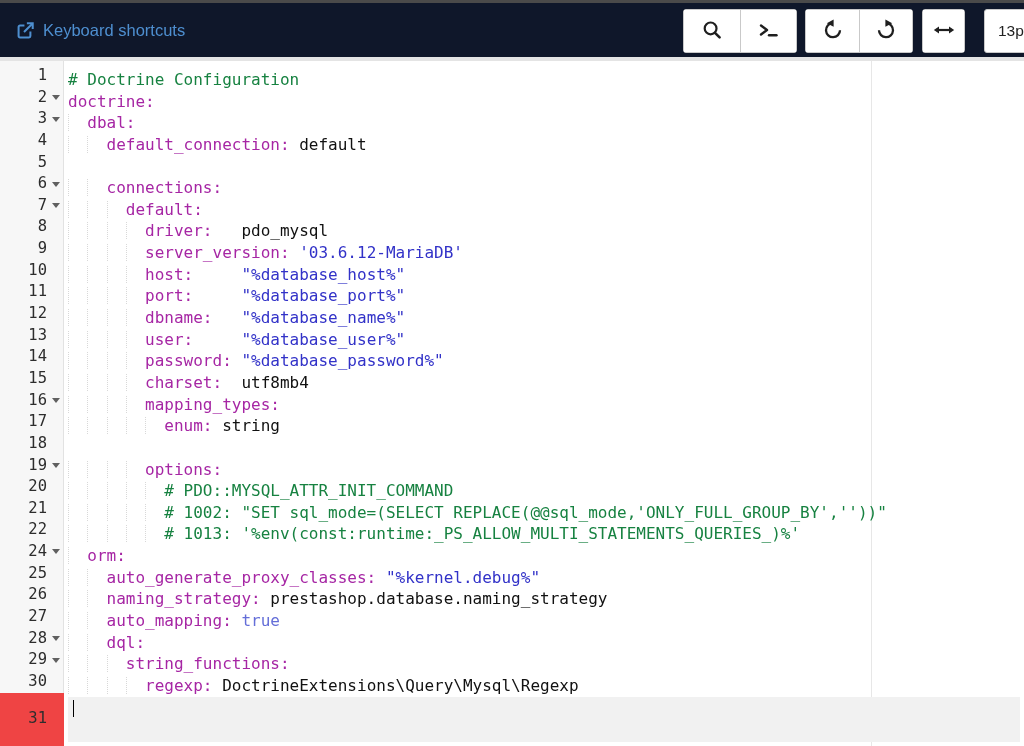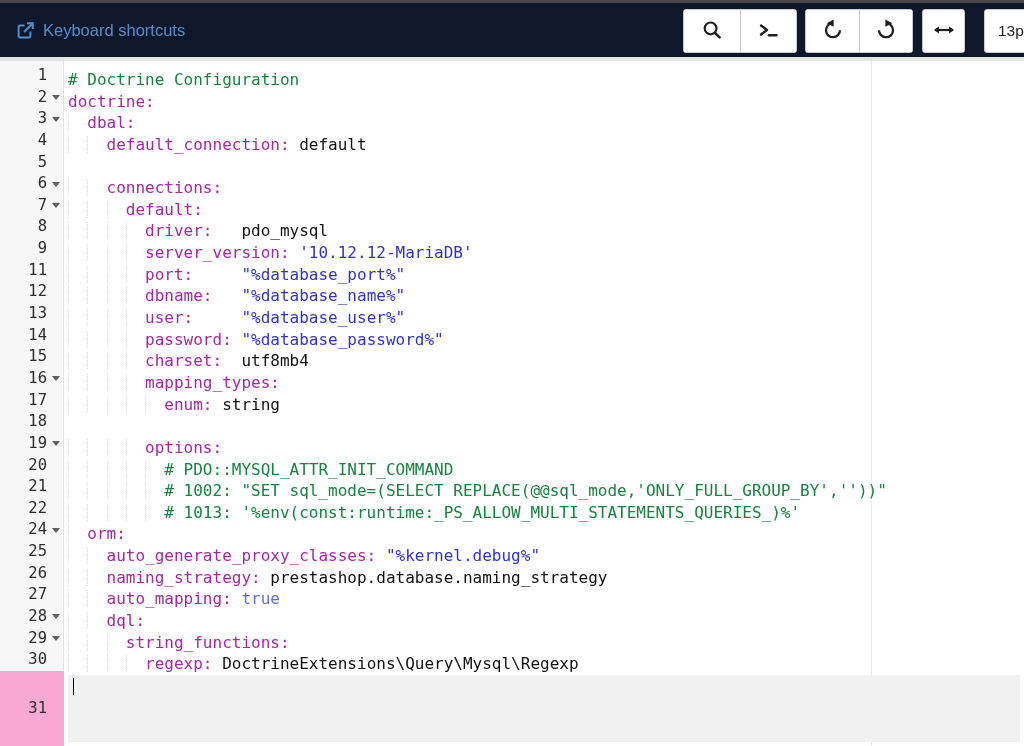--- a/index.html
+++ b/index.html
@@ -37,21 +37,21 @@
   .gutter-bg{position:absolute;left:0;top:0;bottom:0;width:63px;background:#f7f7f7;border-right:1px solid #e2e2e2;}
   .ruler{position:absolute;left:871px;top:0;bottom:0;width:1px;background:var(--c-ruler,#e7e7e7);}
   .code-lines{position:relative;display:flex;flex-direction:column;height:100%;padding-top:4px;box-sizing:border-box;z-index:1;}
   .line{display:flex;height:21.65px;flex:0 0 21.65px;}
   .line:last-child{flex:1 1 auto;}
   .gut{width:64px;flex:0 0 64px;display:flex;align-items:center;justify-content:flex-end;box-sizing:border-box;}
   .num{color:#2d2d2d;font-size:15.5px;line-height:21.65px;}
   .foldz{width:17px;height:21.65px;display:flex;align-items:center;justify-content:center;flex:0 0 17px;}
   .tri{width:0;height:0;border-left:4px solid transparent;border-right:4px solid transparent;border-top:5px solid #606060;cursor:pointer;}
   pre.code{margin:4px;flex:1;white-space:pre;line-height:21.65px;color:#111;}
-  .line.active .gut{background:#f9a8d4;}
+  .line.active .gut{background:#ef4444;}
   .line.active pre.code{background:#f1f1f1;}
   .seg-txt{color:#111;}
   .seg-com{color:var(--c-com,#178241);}
   .seg-key{color:var(--c-key,#a626a4);text-align:right;}
   .seg-str{color:var(--c-str,#3232c8);}
   .seg-atom{color:var(--c-atom,#646ed8);}
   .ind{position:relative;}
   .ind::before{content:"";position:absolute;left:0;top:1px;bottom:1px;border-left:1px dotted #d8d8d8;}
   .cursor{
     display:inline-block;width:0;height:17px;border-left:1.6px solid #000;
@@ -196,21 +196,28 @@
           <span class="num">8</span>
           <span class="foldz"></span>
         </div>
         <pre class="code"><span class="ind seg-txt">  </span><span class="ind seg-txt">  </span><span class="ind seg-txt">  </span><span class="ind seg-txt">  </span><span class="seg-key">driver:</span><span class="seg-txt">   pdo_mysql</span></pre>
       </div>
       <div class="line">
         <div class="gut">
           <span class="num">9</span>
           <span class="foldz"></span>
         </div>
-        <pre class="code"><span class="ind seg-txt">  </span><span class="ind seg-txt">  </span><span class="ind seg-txt">  </span><span class="ind seg-txt">  </span><span class="seg-key">server_version:</span><span class="seg-txt"> </span><span class="seg-str">'10.12.12-MariaDB'</span></pre>
+        <pre class="code"><span class="ind seg-txt">  </span><span class="ind seg-txt">  </span><span class="ind seg-txt">  </span><span class="ind seg-txt">  </span><span class="seg-key">server_version:</span><span class="seg-txt"> </span><span class="seg-str">'03.6.12-MariaDB'</span></pre>
+      </div>
+      <div class="line">
+        <div class="gut">
+          <span class="num">10</span>
+          <span class="foldz"></span>
+        </div>
+        <pre class="code"><span class="ind seg-txt">  </span><span class="ind seg-txt">  </span><span class="ind seg-txt">  </span><span class="ind seg-txt">  </span><span class="seg-key">host:</span><span class="seg-txt">     </span><span class="seg-str">"%database_host%"</span></pre>
       </div>
       <div class="line">
         <div class="gut">
           <span class="num">11</span>
           <span class="foldz"></span>
         </div>
         <pre class="code"><span class="ind seg-txt">  </span><span class="ind seg-txt">  </span><span class="ind seg-txt">  </span><span class="ind seg-txt">  </span><span class="seg-key">port:</span><span class="seg-txt">     </span><span class="seg-str">"%database_port%"</span></pre>
       </div>
       <div class="line">
         <div class="gut">

